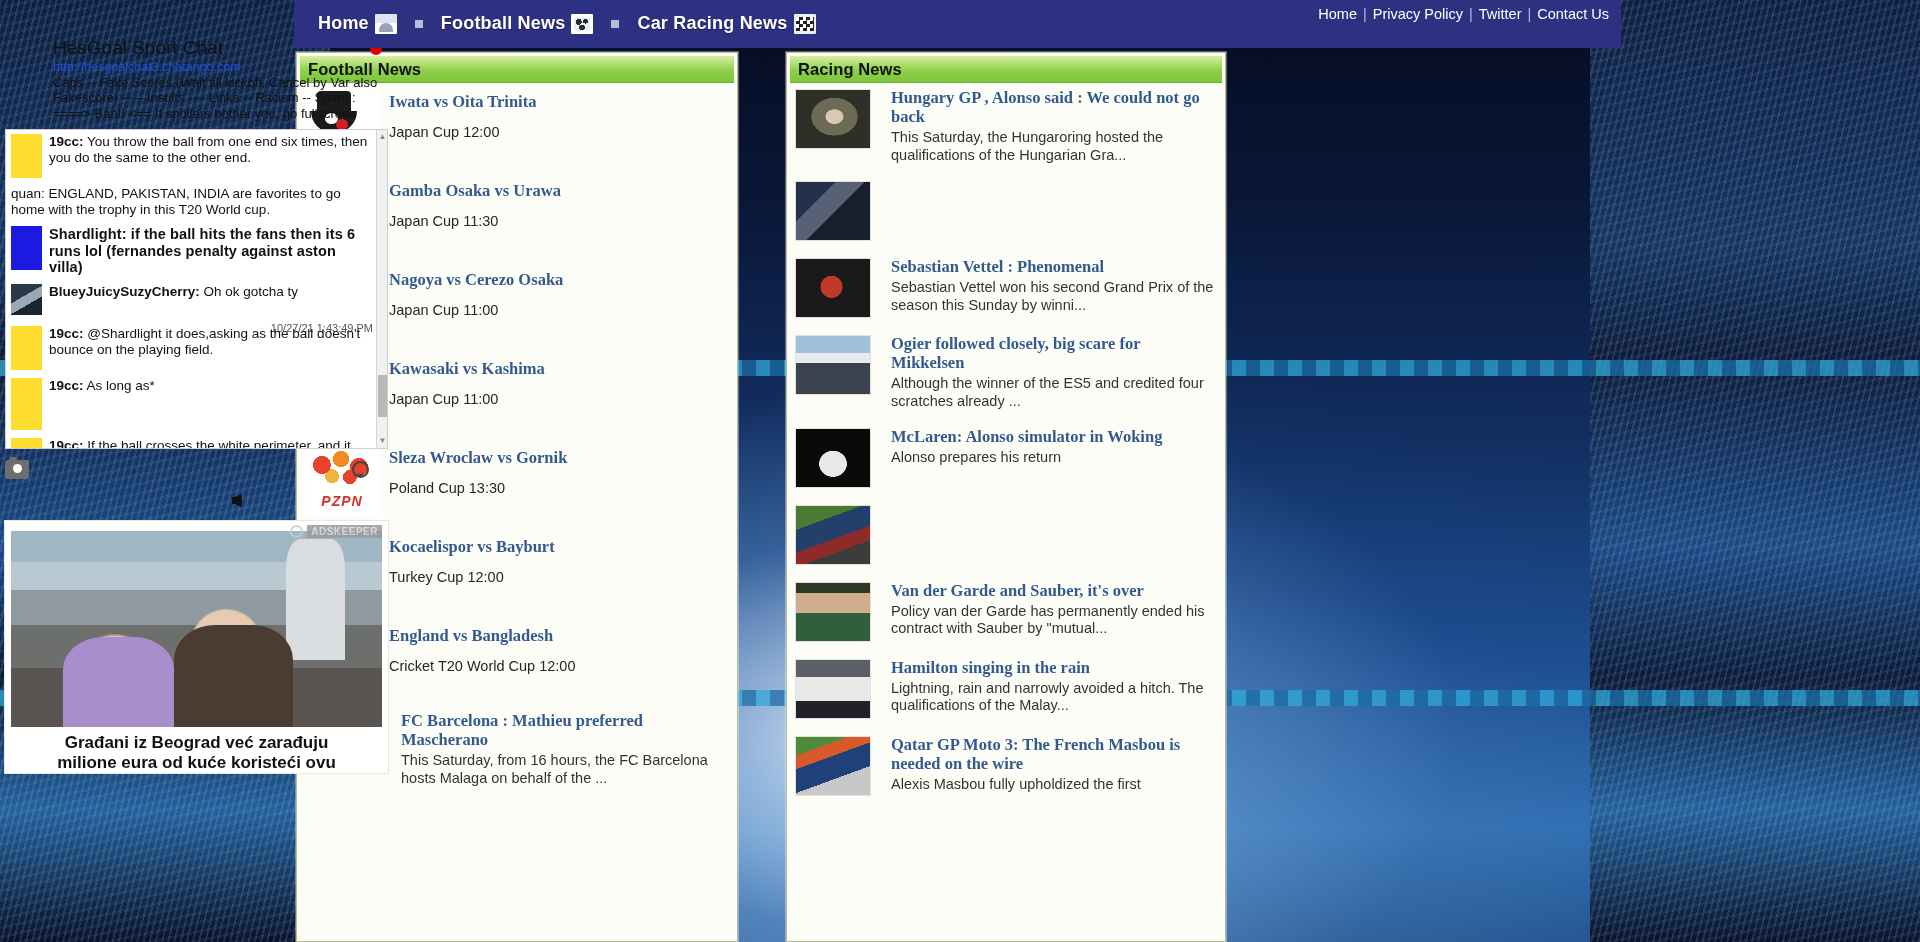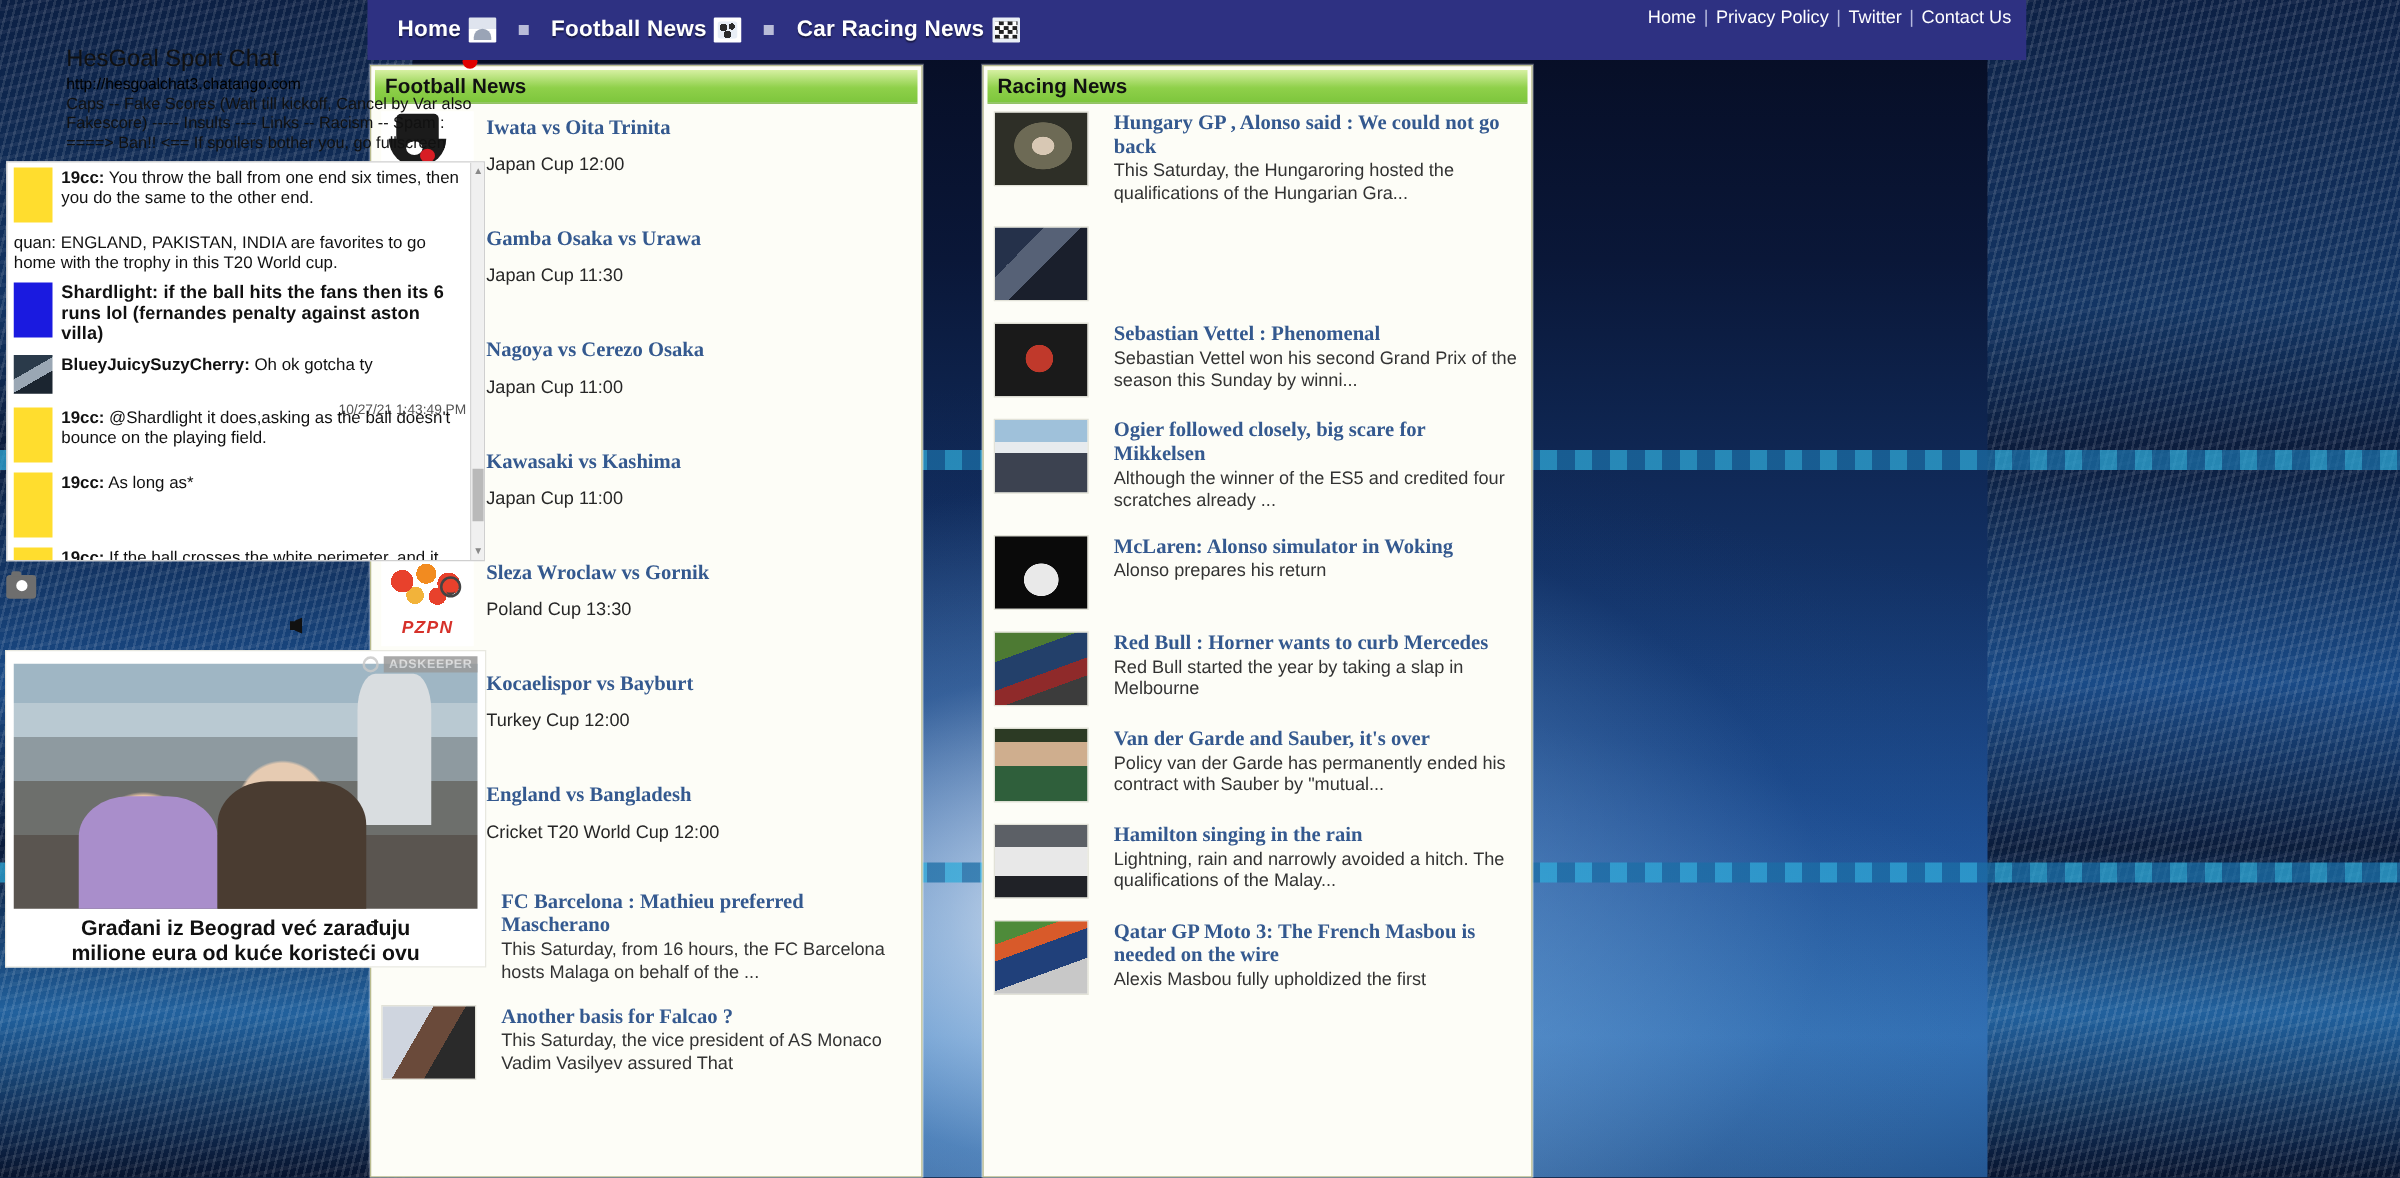--- a/index.html
+++ b/index.html
@@ -151,21 +151,21 @@
   
   #twbtn {
     margin:2px 0 4px 3px; display:inline-flex; align-items:center; gap:7px;
     background:#1b95e0; color:#fff; border-radius:5px; padding:5px 13px 5px 10px;
     font-size:14px; font-weight:bold;
   }
   #twbtn .bird { width:17px; height:14px; display:inline-block; }
   .chatbox { border:1px solid #d7d7d7; background:#f3f3f0; }
   #chathead { padding:4px 8px 6px 6px; position:relative;margin-left:46px; }
   #chathead .title { font-size:19px; color:#111; }
-  #chathead .url { font-size:12.5px; color:#000000; margin-top:1px; }
+  #chathead .url { font-size:12.5px; color:#1d4ed8; margin-top:1px; }
   #chathead .rules { font-size:13px; color:#111; line-height:1.18; margin-top:1px; }
   #reddot { position:absolute; right:10px; top:10px; width:12px; height:12px; border-radius:50%; background:#e00000; }
 
   #msgs { position:relative; background:#fff; border:1px solid #cfcfcf; margin:2px 4px 0 4px; height:320px; overflow:hidden; }
   .msg { display:flex; gap:7px; padding:4px 14px 4px 5px; align-items:flex-start; }
   .msg .av { width:31px; height:31px; flex:0 0 31px; }
   .msg .av.yellow { background:#ffdd2e; }
   .msg .av.blue { background:#1a1ae0; }
   .msg .av.tall { height:44px; }
   .msg .av.tall2 { height:52px; }
@@ -353,27 +353,20 @@
     </div>
 
     <div class="nitem">
       <div class="thumb ph ph-barca"></div>
       <div class="body">
         <div class="tt">FC Barcelona : Mathieu preferred Mascherano</div>
         <div class="dsc">This Saturday, from 16 hours, the FC Barcelona hosts Malaga on behalf of the ...</div>
       </div>
     </div>
 
-    <div class="nitem">
-      <div class="thumb ph ph-falcao"></div>
-      <div class="body">
-        <div class="tt">Another basis for Falcao ?</div>
-        <div class="dsc">This Saturday, the vice president of AS Monaco Vadim Vasilyev assured That</div>
-      </div>
-    </div>
 
   </div>
 </div>
 
 <div class="panel" id="col-racing">
   <div class="secthead">
     <h2>Racing News</h2>
   </div>
   <div class="list">
 
@@ -408,24 +401,20 @@
     <div class="nitem">
       <div class="thumb ph ph-mclaren"></div>
       <div class="body">
         <div class="tt">McLaren: Alonso simulator in Woking</div>
         <div class="dsc">Alonso prepares his return</div>
       </div>
     </div>
 
     <div class="nitem">
       <div class="thumb ph ph-redbull"></div>
-      <div class="body">
-        <div class="tt">Red Bull : Horner wants to curb Mercedes</div>
-        <div class="dsc">Red Bull started the year by taking a slap in Melbourne</div>
-      </div>
     </div>
 
     <div class="nitem">
       <div class="thumb ph ph-garde"></div>
       <div class="body">
         <div class="tt">Van der Garde and Sauber, it's over</div>
         <div class="dsc">Policy van der Garde has permanently ended his contract with Sauber by "mutual...</div>
       </div>
     </div>
 

